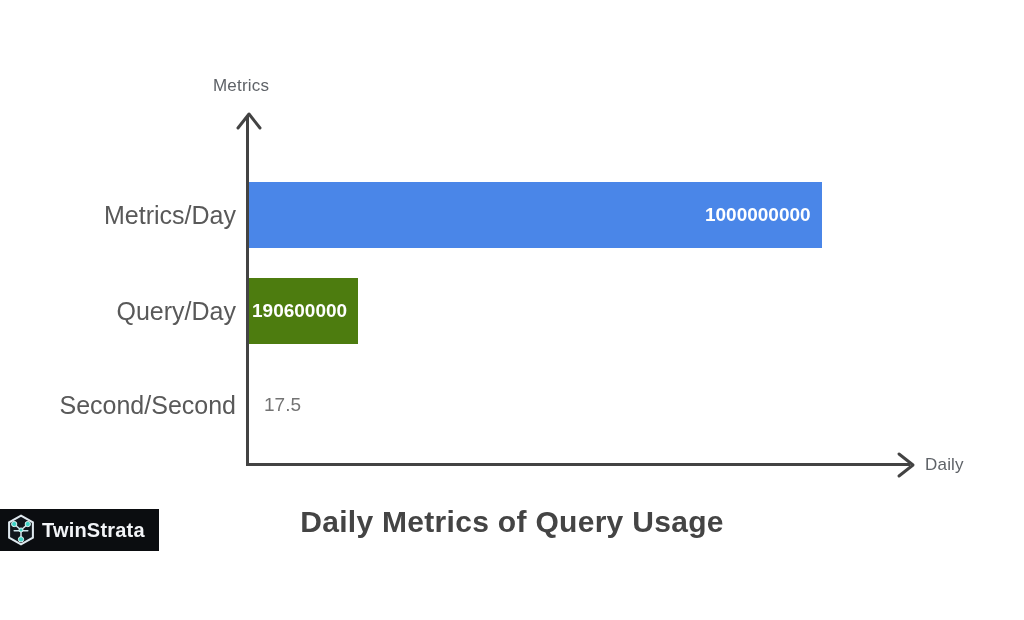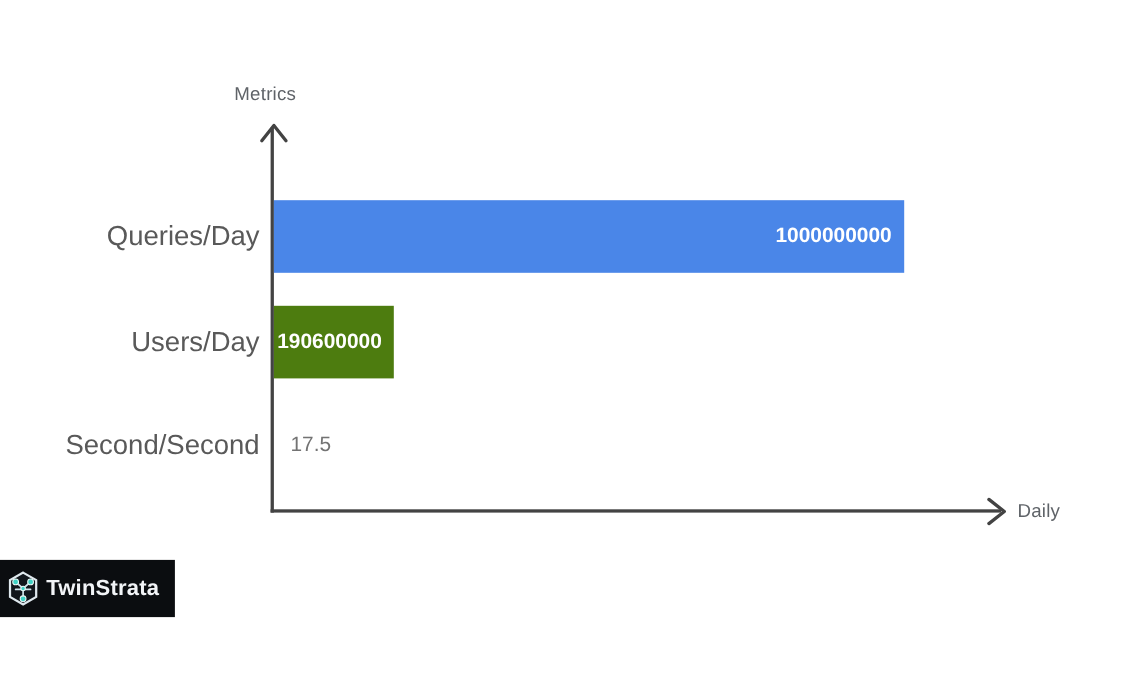--- a/index.html
+++ b/index.html
@@ -133,21 +133,21 @@
     font-size: 30px;
     font-weight: bold;
     letter-spacing: 0.3px;
   }
 
   
   #logo {
     position: absolute;
     left: 0px;
     top: 509px;
-    height: 52px;
+    height: 42px;
     background: #0b0d10;
     display: flex;
     align-items: center;
     padding: 0 14px 0 4px;
     box-sizing: border-box;
   }
   #logo-mark {
     width: 34px;
     height: 34px;
     flex: 0 0 34px;
@@ -175,40 +175,41 @@
 
   <svg class="axis-arrow-right" viewBox="0 0 30 28">
     <path d="M6 3 L20 14 L6 25" fill="none" stroke="#434343" stroke-width="3" stroke-linecap="round" stroke-linejoin="round"></path>
   </svg>
 
   <div class="axis-title" id="metrics-title">Metrics</div>
 
   <div class="axis-title" id="count-title">Daily</div>
 
   <div class="row" id="row-0">
-    <div class="cat-label">Queries/Day</div>
+    <div class="cat-label">Metrics/Day</div>
     <div class="bar" id="bar-0" style="width: 572.618px; background: rgb(74, 134, 232);">
       <span class="bar-value">1000000000</span>
     </div>
   </div>
 
   <div class="row" id="row-1">
-    <div class="cat-label">Users/Day</div>
+    <div class="cat-label">Query/Day</div>
     <div class="bar" id="bar-1" style="width: 109.141px; background: #4d7c0f;">
       <span class="bar-value">190600000</span>
     </div>
   </div>
 
   <div class="row" id="row-2">
     <div class="cat-label">Second/Second</div>
     <div class="bar tiny" id="bar-2" style="width: 1e-05px; background: rgb(74, 134, 232);">
       <span class="bar-value">17.5</span>
     </div>
   </div>
 
+  <div id="chart-title">Daily Metrics of Query Usage</div>
 
   <div id="logo">
     <svg id="logo-mark" viewBox="0 0 40 40">
       <polygon points="20,3 34,11 34,29 20,37 6,29 6,11" fill="#11161c" stroke="#dfe8ee" stroke-width="2.4"></polygon>
       <g stroke="#cfe3ea" stroke-width="1.8" stroke-linecap="round">
         <line x1="20" y1="20" x2="12" y2="13"></line>
         <line x1="20" y1="20" x2="28" y2="13"></line>
         <line x1="20" y1="20" x2="20" y2="30"></line>
         <line x1="12" y1="21" x2="28" y2="21"></line>
       </g>

